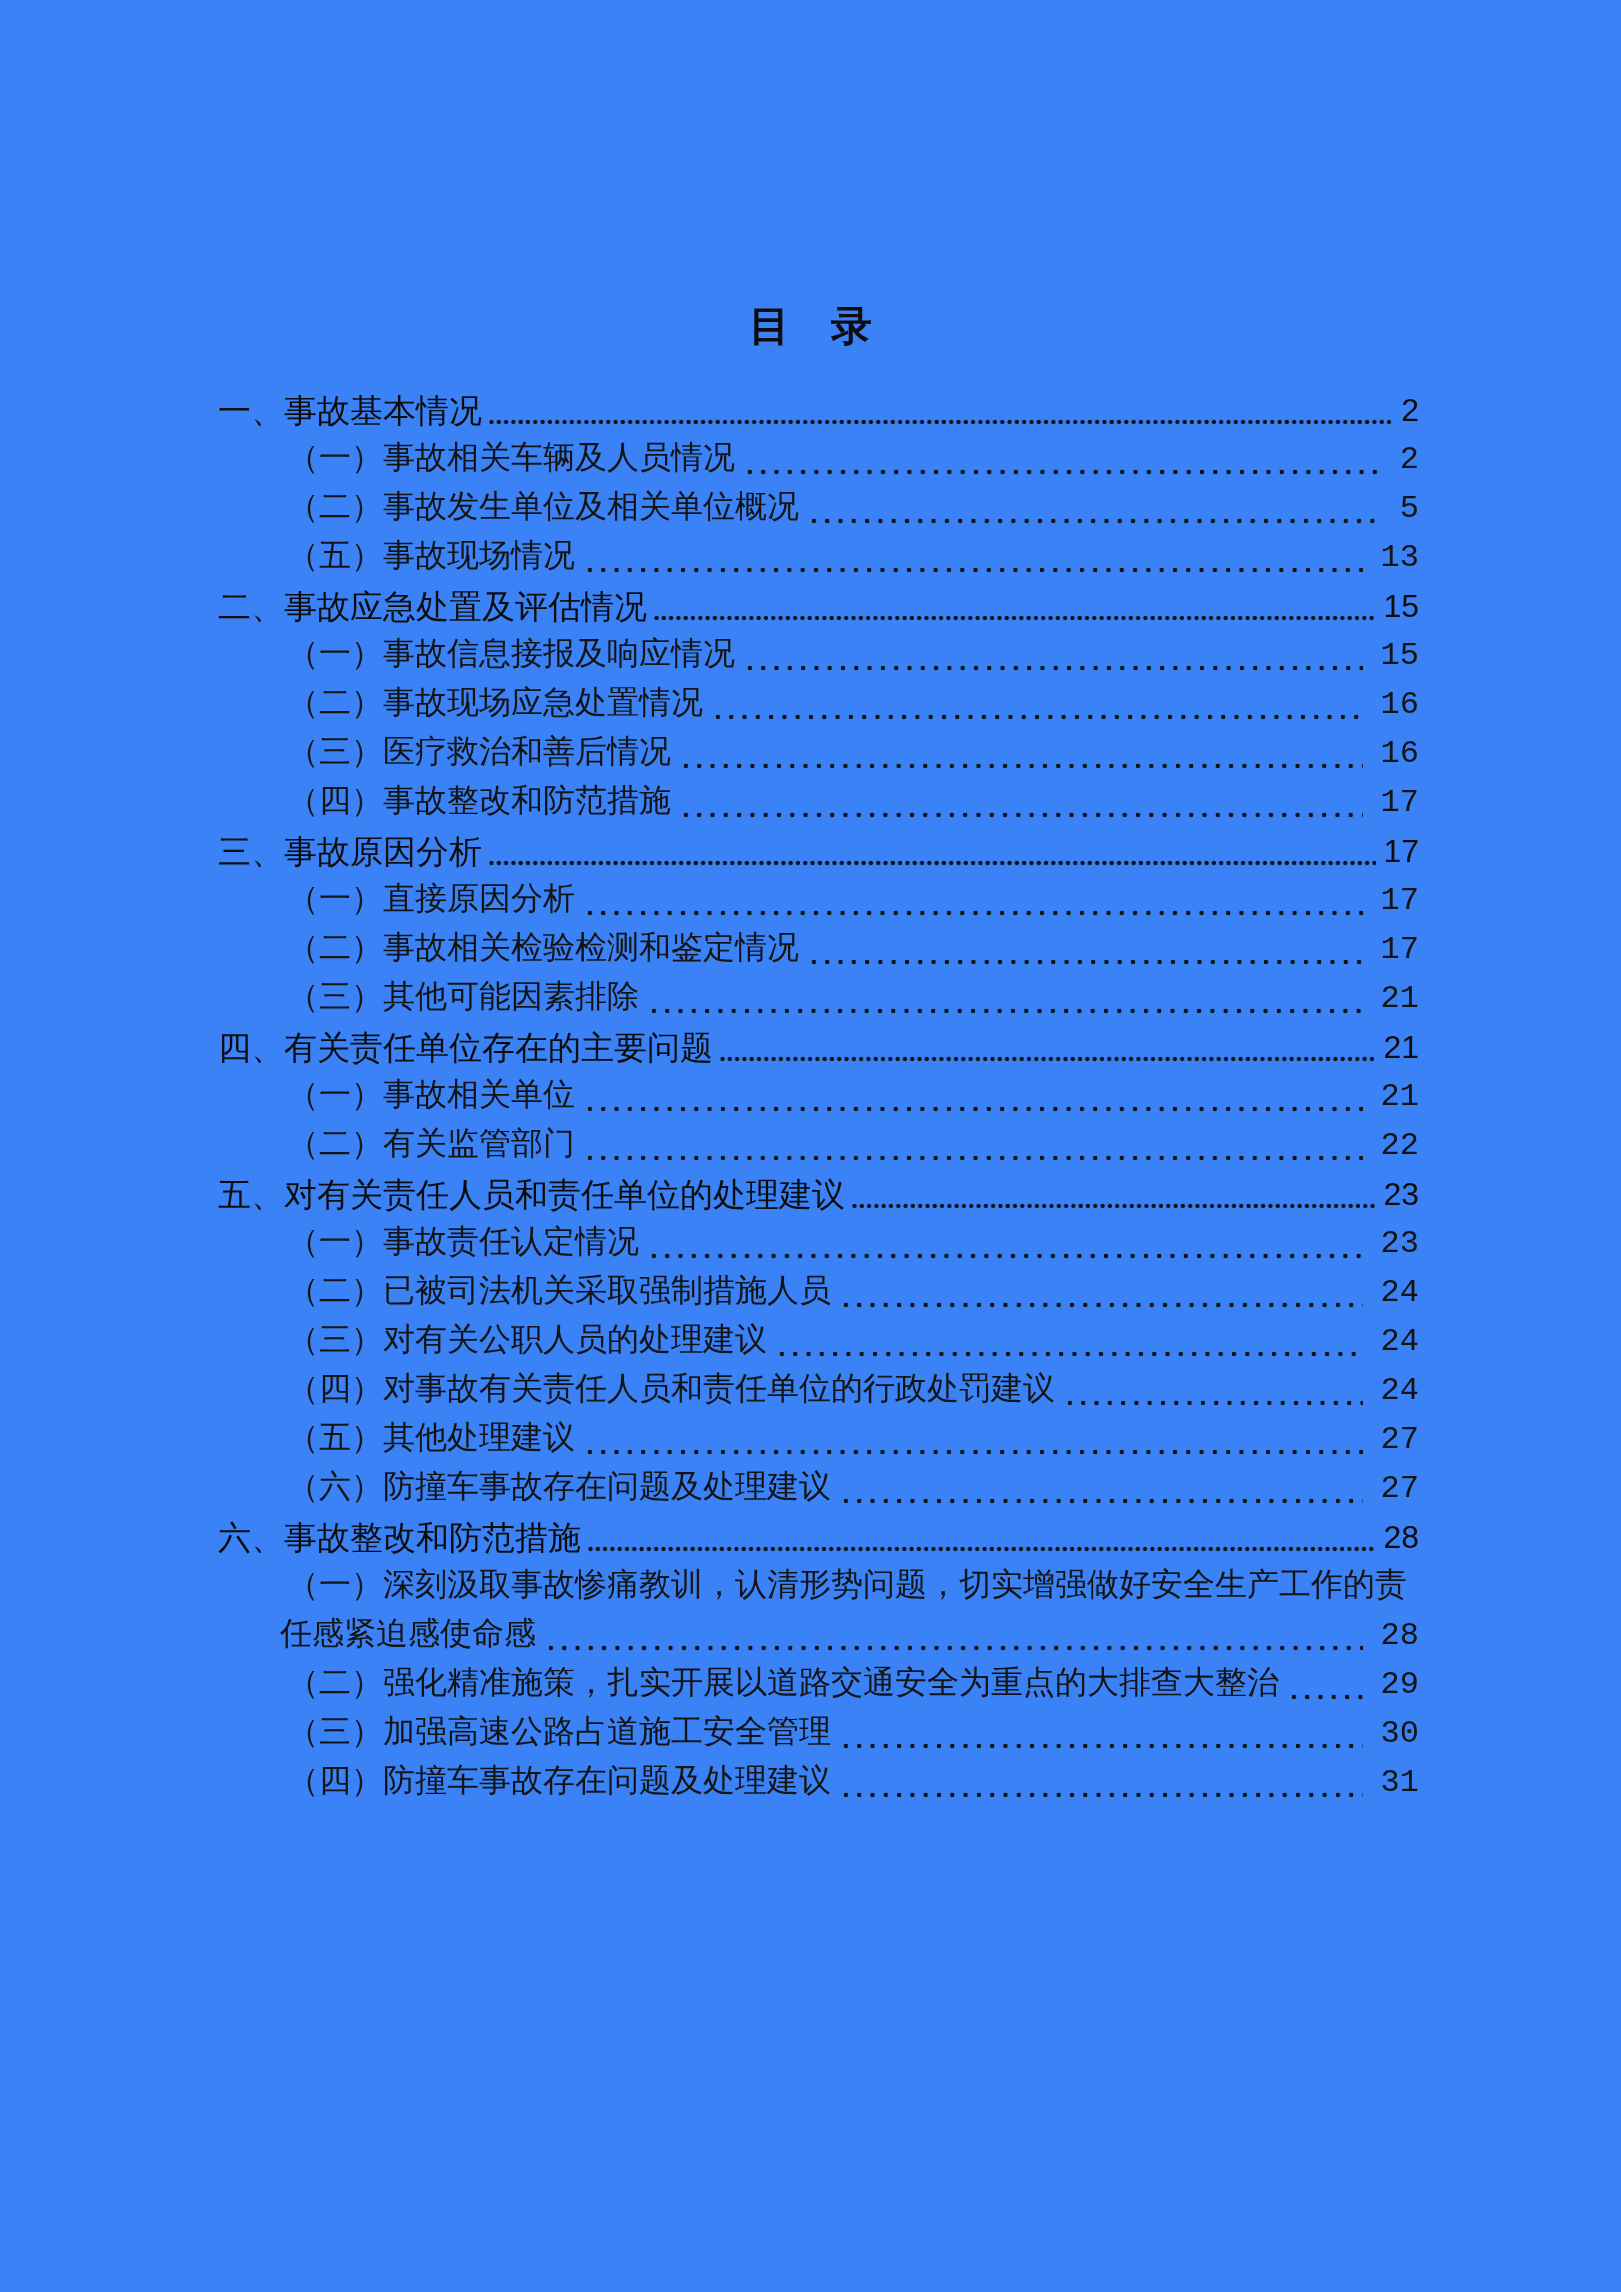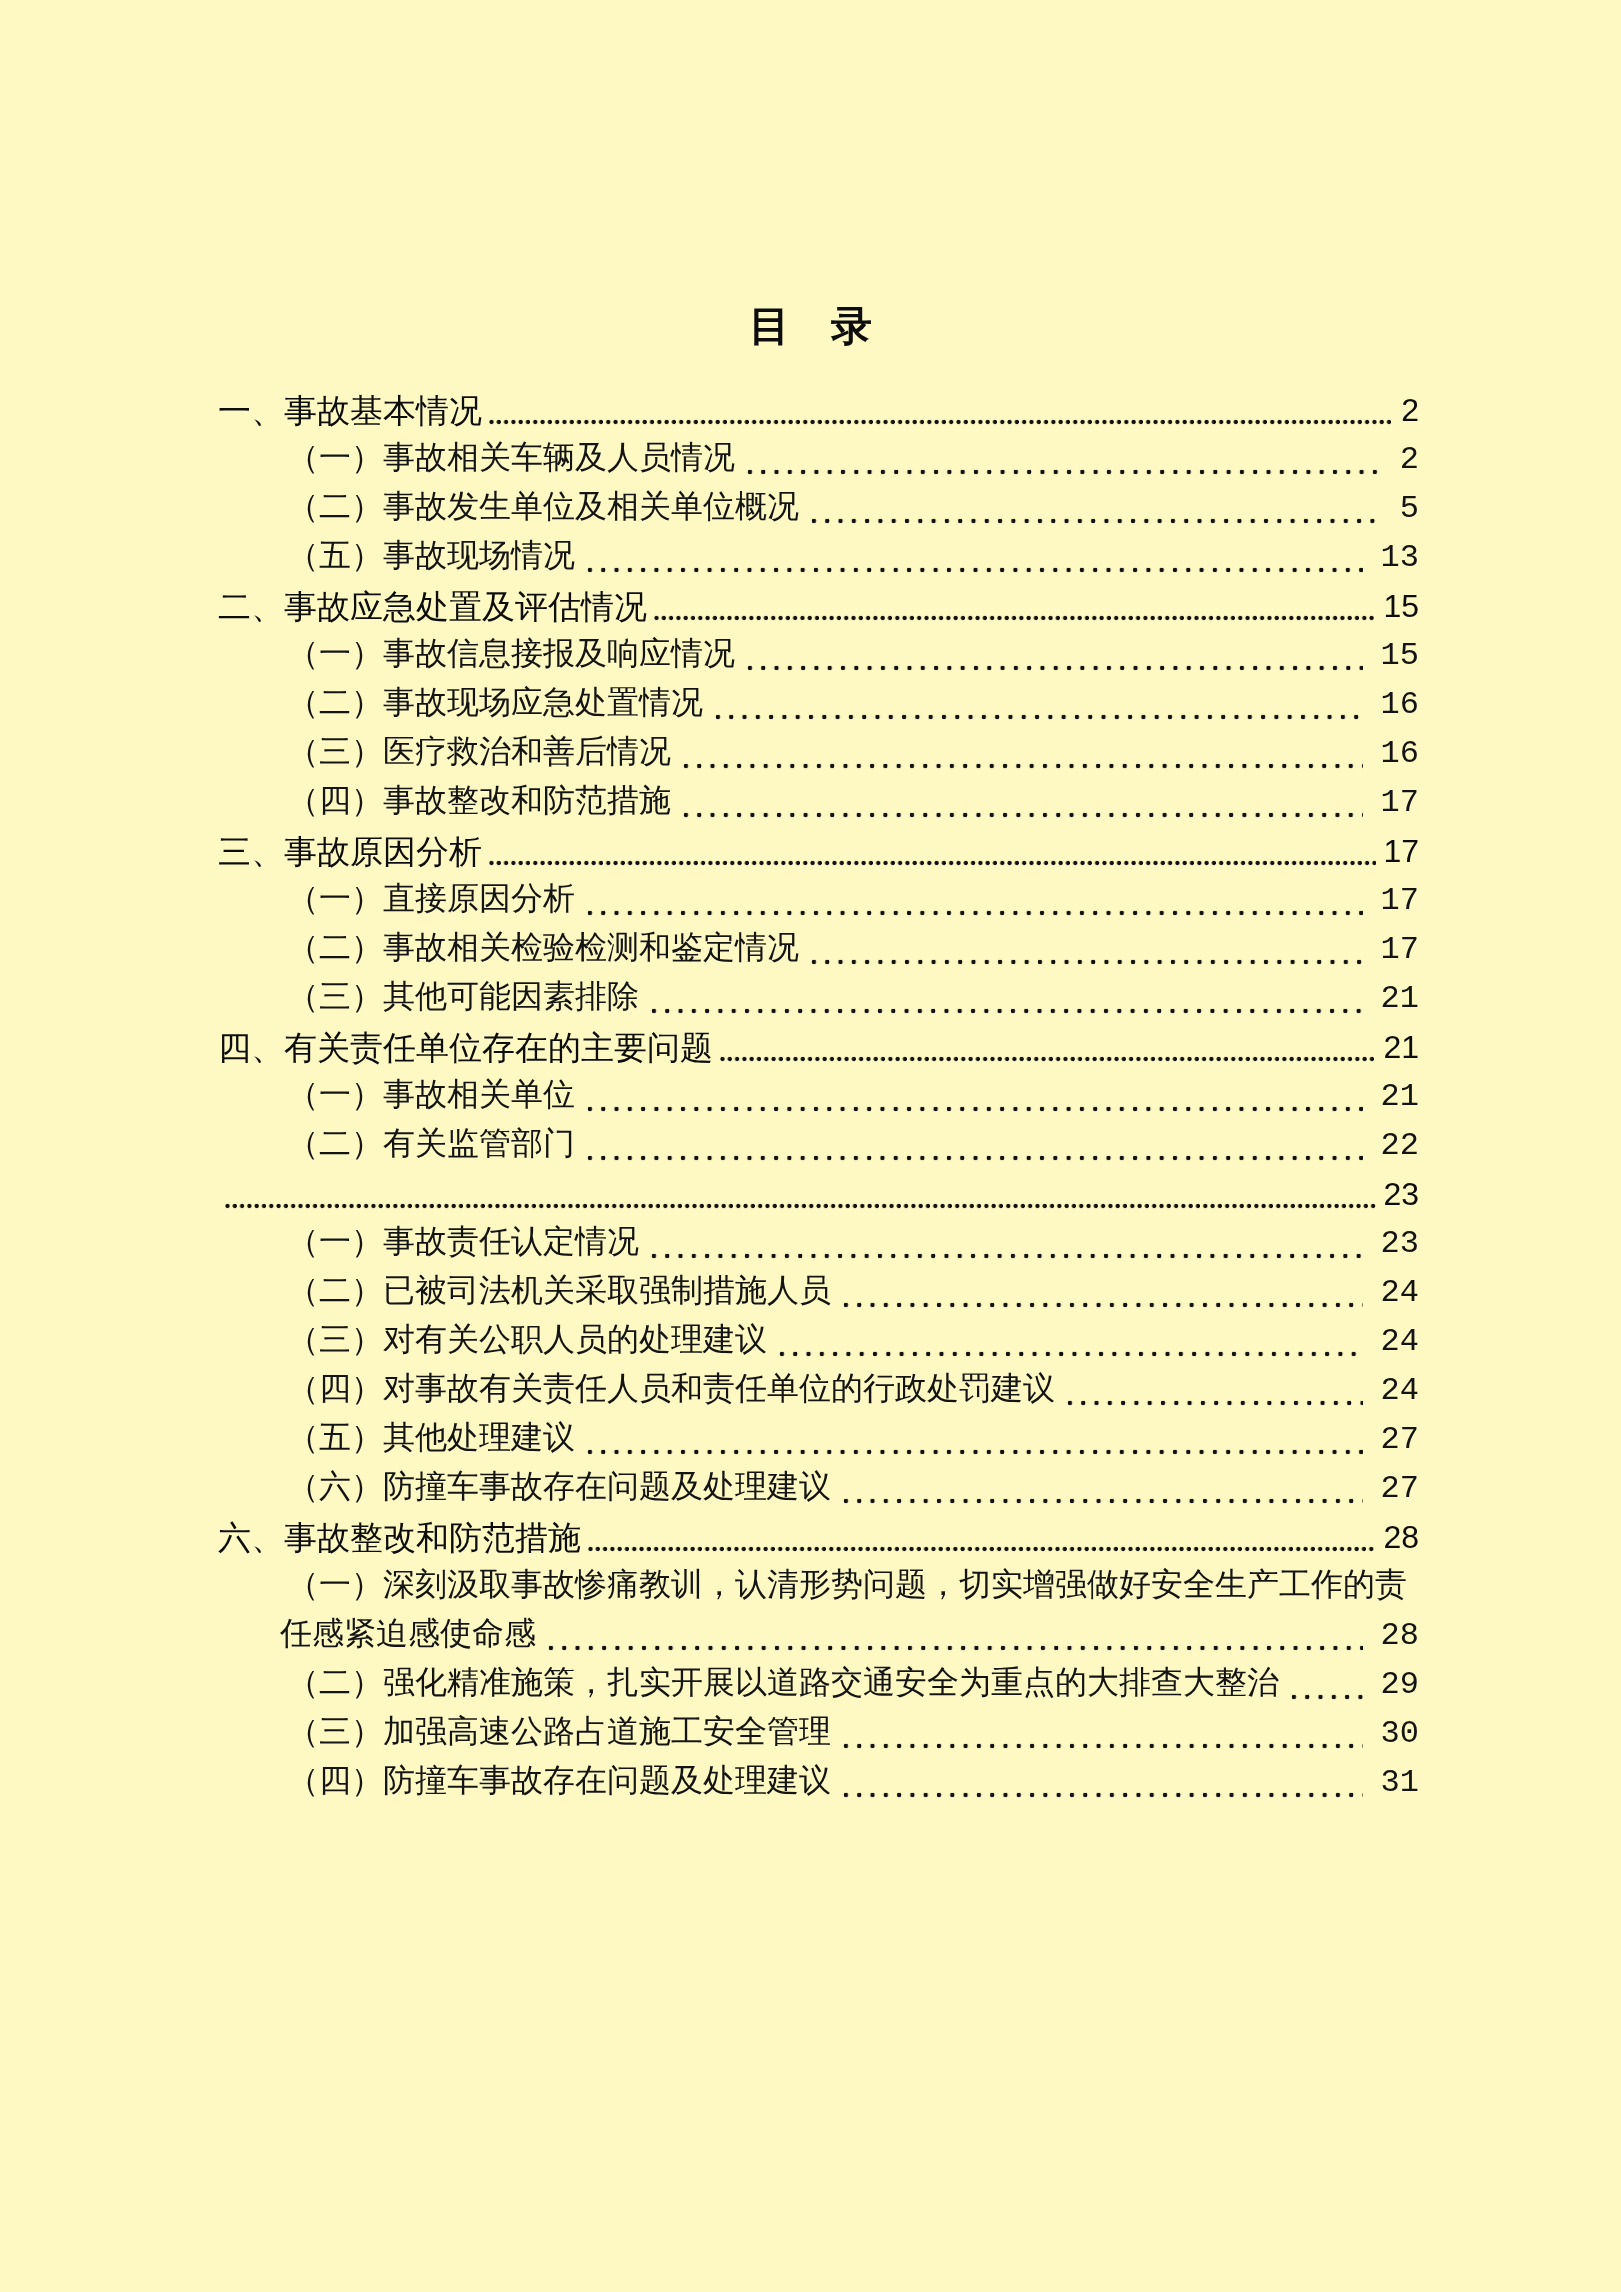--- a/index.html
+++ b/index.html
@@ -1,21 +1,21 @@
 <!DOCTYPE html>
 <html><head>
 <meta charset="utf-8">
 <style>
   html, body { margin: 0; padding: 0; background: #e8e8e8; }
   .page {
     position: relative;
     width: 1621px;
     height: 2293px;
     margin: 0 auto;
-    background: #fef9c3;
+    background: #3b82f6;
     color: #141414;
     font-family: "Liberation Serif", serif;
     overflow: hidden;
   }
   .doc-title {
     position: absolute;
     top: 299px;
     left: 0;
     right: 0;
     height: 55px;
@@ -152,20 +152,21 @@
     <span class="label">（一）事故相关单位</span>
     <span class="leader leader-sparse"></span>
     <span class="pagenum">21</span>
   </div>
       <div class="row lvl2">
     <span class="label">（二）有关监管部门</span>
     <span class="leader leader-sparse"></span>
     <span class="pagenum">22</span>
   </div>
       <div class="row lvl1">
+    <span class="label">五、对有关责任人员和责任单位的处理建议</span>
     <span class="leader leader-dense"></span>
     <span class="pagenum">23</span>
   </div>
       <div class="row lvl2">
     <span class="label">（一）事故责任认定情况</span>
     <span class="leader leader-sparse"></span>
     <span class="pagenum">23</span>
   </div>
       <div class="row lvl2">
     <span class="label">（二）已被司法机关采取强制措施人员</span>

